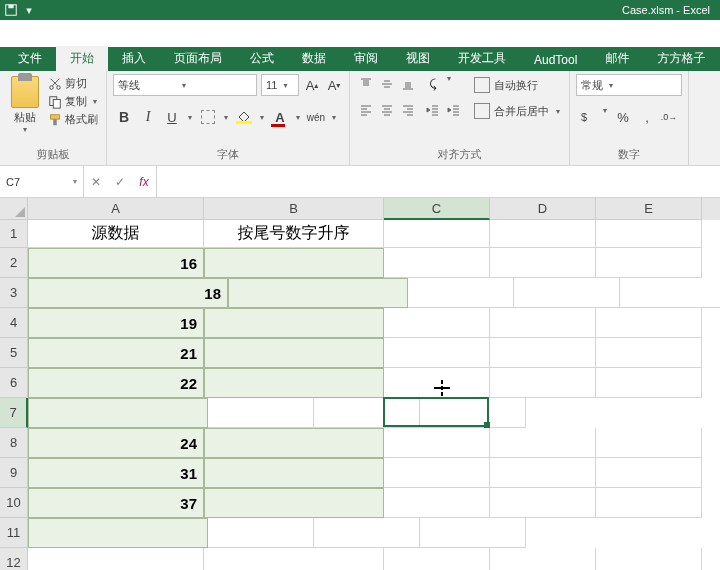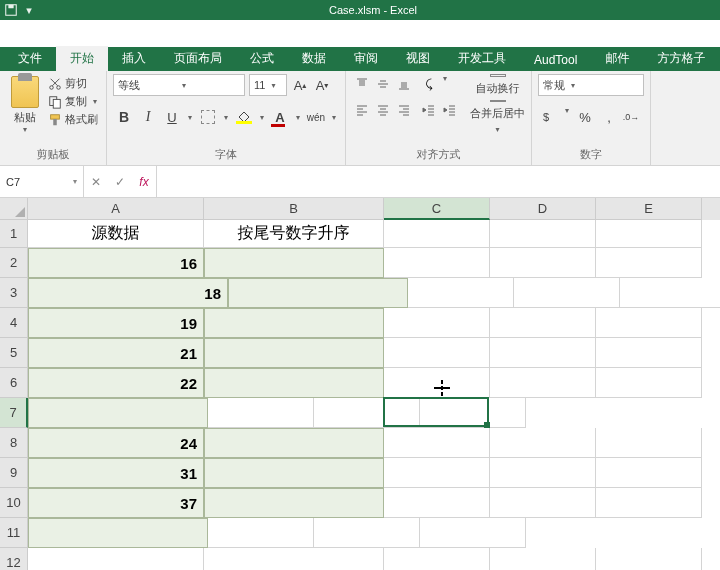--- a/index.html
+++ b/index.html
@@ -2,21 +2,21 @@
 <html><head>
 <meta charset="utf-8">
 <style>
 * { margin: 0; padding: 0; box-sizing: border-box; font-family: "Microsoft YaHei", "Segoe UI", sans-serif; }
 body { background: #fff; font-size: 12px; overflow: hidden; width: 720px; height: 570px; }
 
 
 .titlebar { background: #217346; height: 20px; display: flex; align-items: center; color: #fff; font-size: 11px; padding: 0 4px; }
 .titlebar .qat { display: flex; gap: 4px; align-items: center; }
 .titlebar .qat-icon { width: 14px; height: 14px; display: flex; align-items: center; justify-content: center; opacity: 0.9; }
-.titlebar .title { flex: 1; text-align: center; padding-right: 6px; }
+.titlebar .title { flex: 1; text-align: right; padding-right: 6px; }
 
 
 .tabs { background: #217346; height: 24px; display: flex; align-items: flex-end; padding-left: 4px; margin-top: 27px; }
 .tab { color: #fff; padding: 4px 14px; font-size: 12px; cursor: pointer; }
 .tab.active { background: #f1f1f1; color: #217346; }
 
 
 .ribbon { background: #f1f1f1; border-bottom: 1px solid #d4d4d4; height: 95px; display: flex; }
 .group { border-right: 1px solid #d4d4d4; display: flex; flex-direction: column; padding: 3px 6px 1px 6px; }
 .group-body { flex: 1; display: flex; gap: 4px; }
@@ -31,41 +31,41 @@
 .clip-col { display: flex; flex-direction: column; gap: 3px; justify-content: flex-start; padding-top: 2px; }
 .clip-item { display: flex; align-items: center; gap: 3px; font-size: 11px; color: #444; }
 .clip-item .ci { width: 14px; height: 14px; display: inline-block; }
 .ci-cut svg, .ci-copy svg, .ci-brush svg { width: 14px; height: 14px; }
 
 
 .font-row1 { display: flex; gap: 4px; align-items: center; margin-bottom: 6px; }
 .font-row2 { display: flex; gap: 2px; align-items: center; }
 .dd { background: #fff; border: 1px solid #c0c0c0; height: 22px; display: flex; align-items: center; padding: 0 4px; font-size: 11px; color: #444; }
 .dd .arr { margin-left: 6px; font-size: 8px; color: #666; }
-.font-name { width: 132px; gap: 36px; }
+.font-name { width: 144px; gap: 36px; }
 .font-size { width: 38px; }
 .btn { width: 22px; height: 22px; display: flex; align-items: center; justify-content: center; font-size: 13px; color: #444; cursor: pointer; }
 .btn.sm { width: 18px; }
 .bold { font-weight: bold; font-size: 14px; }
 .italic { font-style: italic; font-family: Georgia; font-size: 14px; }
 .underline { text-decoration: underline; font-size: 13px; }
 .border-btn { border: 1px dashed #888; width: 14px; height: 14px; }
 .fill-btn { width: 16px; height: 14px; position: relative; }
 .fill-btn::after { content: ""; position: absolute; bottom: 0; left: 0; width: 16px; height: 3px; background: #ffff00; }
 .fontcolor-btn { position: relative; font-weight: bold; font-size: 13px; }
 .fontcolor-btn::after { content: ""; position: absolute; bottom: 1px; left: 2px; width: 14px; height: 3px; background: #c00000; }
 .dd-arr { font-size: 8px; color: #666; width: 10px; text-align: center; }
 
 
 .align-col { display: flex; flex-direction: column; gap: 6px; }
 .align-row { display: flex; gap: 1px; }
 .align-btn { width: 20px; height: 20px; display: flex; align-items: center; justify-content: center; }
 .align-btn svg { width: 14px; height: 14px; }
 .wrap-col { display: flex; flex-direction: column; gap: 4px; margin-left: 6px; }
-.wrap-item { display: flex; align-items: center; gap: 4px; font-size: 11px; color: #444; height: 22px; flex-direction: column; }
+.wrap-item { display: flex; align-items: center; gap: 4px; font-size: 11px; color: #444; height: 22px; }
 .wrap-item .wi-icon { width: 16px; height: 16px; border: 1px solid #888; display: inline-block; }
 .num-dd { width: 106px; }
 .num-row { display: flex; gap: 2px; }
 
 
 .fbar-row { display: flex; border-bottom: 1px solid #d4d4d4; height: 32px; align-items: stretch; background: #fff; }
 .namebox { width: 84px; border-right: 1px solid #d4d4d4; display: flex; align-items: center; padding: 0 6px; font-size: 11px; color: #333; }
 .namebox .arr { margin-left: auto; font-size: 8px; color: #888; }
 .fx-btns { display: flex; align-items: center; border-right: 1px solid #d4d4d4; }
 .fx-b { width: 24px; display: flex; align-items: center; justify-content: center; color: #888; font-size: 12px; }

